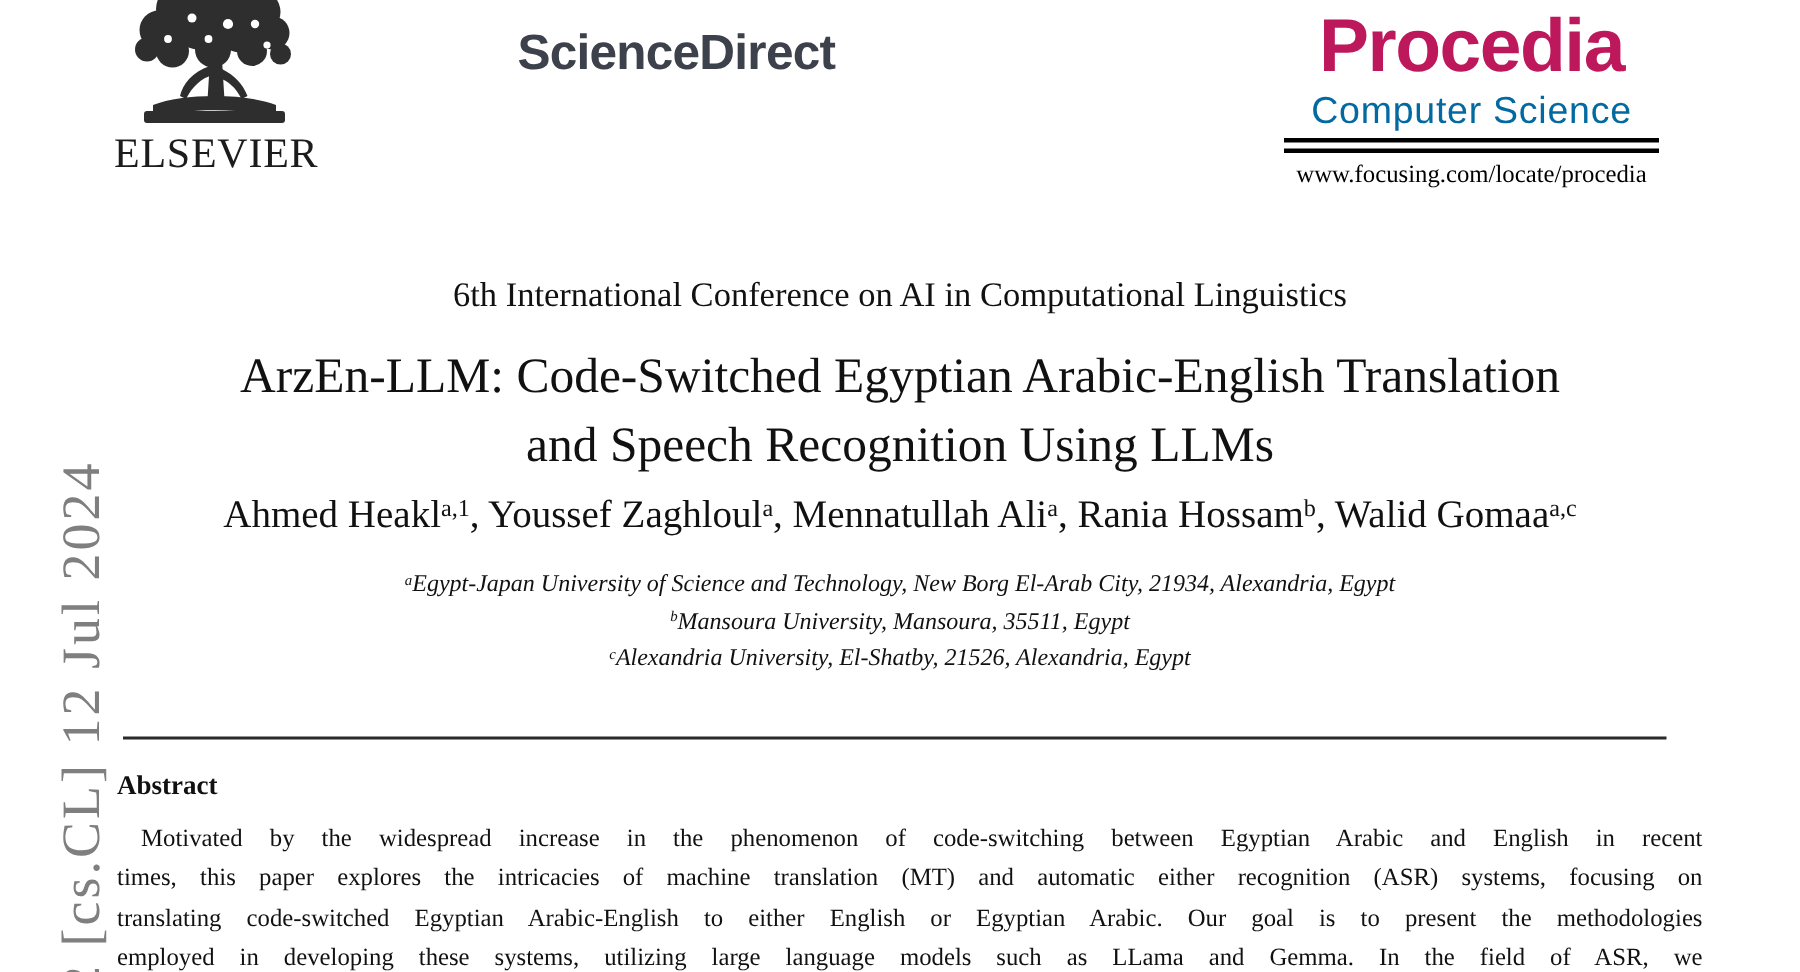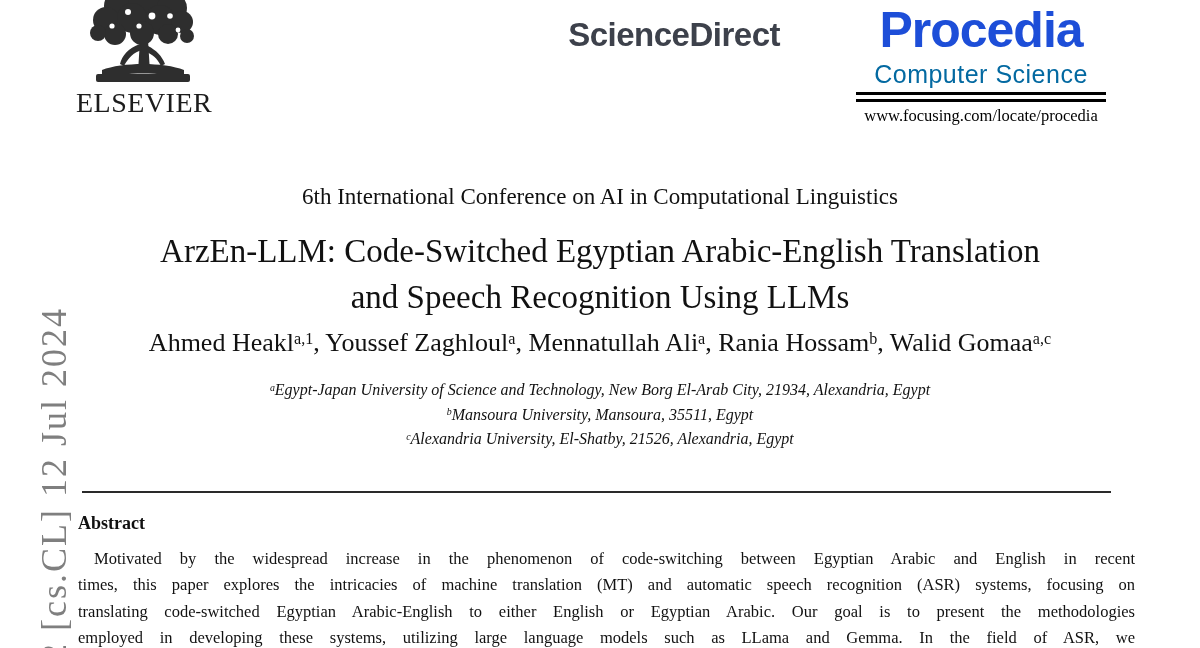--- a/index.html
+++ b/index.html
@@ -41,21 +41,21 @@
     font-size: 28px;
     letter-spacing: 0.5px;
     color: #1c1c1c;
     margin-top: 1px;
   }
 
   .center-head {
     position: absolute;
     left: 345px; top: 16px;
     width: 435px;
-    text-align: right;
+    text-align: left;
   }
   .sciencedirect-wordmark {
     font-family: "Liberation Sans", sans-serif;
     font-weight: 700;
     font-size: 33px;
     letter-spacing: -0.5px;
     color: #3d414b;
   }
   .journal-line {
     margin-top: 36px;
@@ -68,21 +68,21 @@
     left: 856px; top: 2px;
     width: 250px;
     text-align: center;
   }
   .procedia-wordmark {
     font-family: "Liberation Sans", sans-serif;
     font-weight: 700;
     font-size: 50px;
     line-height: 56px;
     letter-spacing: -1px;
-    color: #1d4ed8;
+    color: #be185d;
   }
   .procedia-subtitle {
     font-family: "Liberation Sans", sans-serif;
     font-weight: 400;
     font-size: 25px;
     line-height: 28px;
     letter-spacing: 0.5px;
     color: #0369a1;
     margin-top: 2px;
   }
@@ -225,18 +225,18 @@
       <div class="affil-line"><sup>a</sup>Egypt-Japan University of Science and Technology, New Borg El-Arab City, 21934, Alexandria, Egypt</div>
       <div class="affil-line"><sup>b</sup>Mansoura University, Mansoura, 35511, Egypt</div>
       <div class="affil-line"><sup>c</sup>Alexandria University, El-Shatby, 21526, Alexandria, Egypt</div>
     </div>
 
   <div class="section-rule"></div>
 
   <div class="abstract-heading">Abstract</div>
   <div class="abstract-body" id="abstract-body">
       <div class="abs-line indent">Motivated by the widespread increase in the phenomenon of code-switching between Egyptian Arabic and English in recent</div>
-      <div class="abs-line">times, this paper explores the intricacies of machine translation (MT) and automatic speech recognition (ASR) systems, focusing on</div>
+      <div class="abs-line">times, this paper explores the intricacies of machine translation (MT) and automatic either recognition (ASR) systems, focusing on</div>
       <div class="abs-line">translating code-switched Egyptian Arabic-English to either English or Egyptian Arabic. Our goal is to present the methodologies</div>
       <div class="abs-line">employed in developing these systems, utilizing large language models such as LLama and Gemma. In the field of ASR, we</div>
     </div>
 
 </div>
 
 </body></html>

